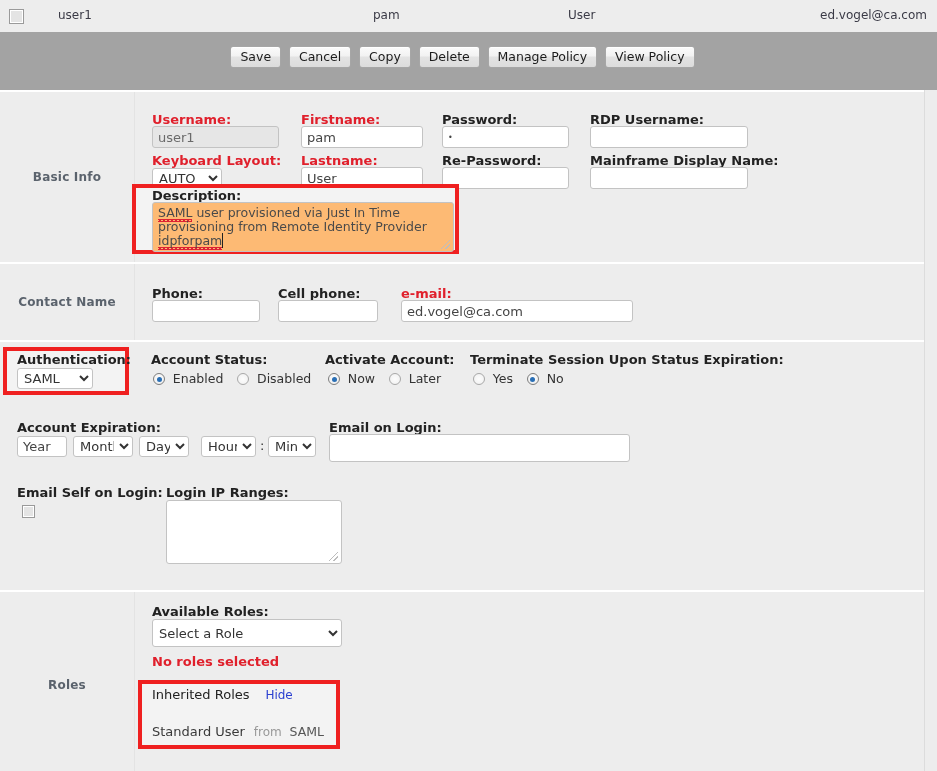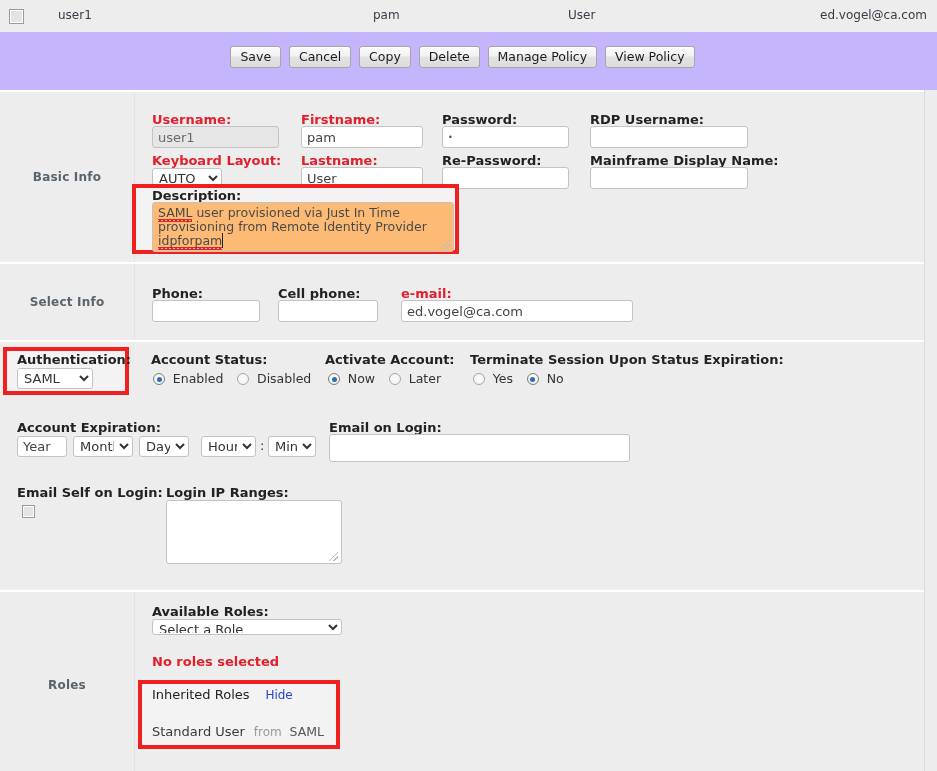--- a/index.html
+++ b/index.html
@@ -16,21 +16,21 @@
   .top-chk{position:absolute;left:9px;top:9px;width:13px;height:13px;
     background:#e4e4e4;border:1px solid #9a9a9a;box-shadow:inset 0 0 0 1px #fff;}
   .top-cell{position:absolute;top:8px;font-size:12px;color:#3a3a46;
     font-family:"DejaVu Sans","Liberation Sans",sans-serif;}
   .tc-user{left:58px;}
   .tc-first{left:373px;}
   .tc-last{left:568px;}
   .tc-mail{right:10px;}
 
   
-  .btnbar{position:relative;height:58px;background:#c4b5fd;text-align:center;}
+  .btnbar{position:relative;height:58px;background:#a3a3a3;text-align:center;}
   .btnbar .inner{position:absolute;left:0;right:12px;top:14px;text-align:center;}
   button.cls{
     display:inline-block;margin:0 2px;padding:2px 9px 3px 9px;
     font-family:"DejaVu Sans","Liberation Sans",sans-serif;font-size:12.5px;
     color:#1c1c1c;border:1px solid #a6a6a6;border-radius:3px;
     background:linear-gradient(to bottom,#fbfbfb 0%,#f2f2f2 45%,#e3e3e3 50%,#dcdcdc 100%);
     box-shadow:inset 0 1px 0 #fff;cursor:pointer;line-height:15px;
   }
 
   
@@ -144,21 +144,21 @@
             <span class="squig">SAML</span><span> user provisioned via Just In Time</span><br>
             <span>provisioning from Remote Identity Provider</span><br>
             <span class="squig">idpforpam</span><span style="border-left:1px solid #222;margin-left:0;">&nbsp;</span>
           </div>
           <span class="txa-grip"></span>
         </div>
       </div>
     </div>
 
     <div class="section" style="height:76px;">
-      <div class="sec-label">Select Info</div>
+      <div class="sec-label">Contact Name</div>
       <div class="sec-body">
         <div style="position:absolute;left:17px;top:22px;" class="lbl">Phone:</div>
         <input class="txt" style="position: absolute; left: 17px; top: 36px; width: 108px; height: 22px;" value="">
 
         <div style="position:absolute;left:143px;top:22px;" class="lbl">Cell phone:</div>
         <input class="txt" style="position: absolute; left: 143px; top: 36px; width: 100px; height: 22px;" value="">
 
         <div style="position:absolute;left:266px;top:22px;" class="lbl req">e-mail:</div>
         <input class="txt" style="position: absolute; left: 266px; top: 36px; width: 232px; height: 22px;" value="ed.vogel@ca.com">
       </div>
@@ -224,21 +224,21 @@
                     background:#fff;border:1px solid #c3c3c3;border-radius:3px;">
           <span class="txa-grip"></span>
         </div>
       </div>
     </div>
 
     <div class="section" style="height:185px;">
       <div class="sec-label">Roles</div>
       <div class="sec-body">
         <div style="position:absolute;left:17px;top:12px;" class="lbl">Available Roles:</div>
-        <select class="sel" style="position:absolute;left:17px;top:27px;width:190px;height:16px;">
+        <select class="sel" style="position:absolute;left:17px;top:27px;width:190px;height:28px;">
           <option>Select a Role</option>
         </select>
 
         <div style="position:absolute;left:17px;top:62px;font-weight:bold;font-size:13px;color:#e0202c;">No roles selected</div>
 
         <div class="hilite" style="left:3px;top:88px;width:202px;height:69px;"></div>
         <div style="position:absolute;left:17px;top:95px;white-space:nowrap;">
           <span style="font-weight:normal;font-size:13px;color:#222;">Inherited Roles</span>
           <span style="font-size:12px;color:#2a3fd0;margin-left:12px;text-align:right;">Hide</span>
         </div>

